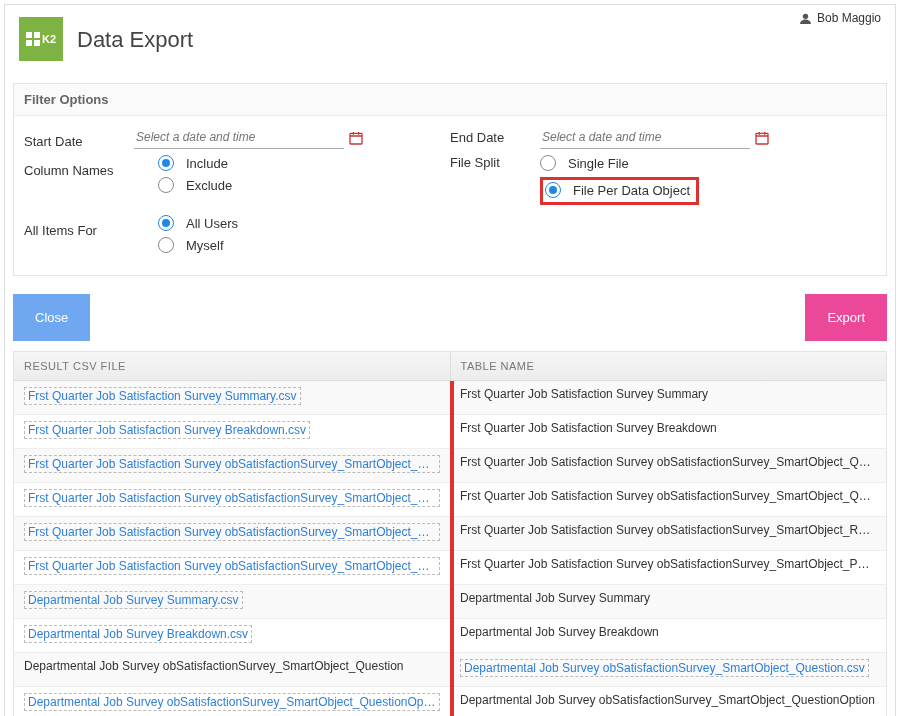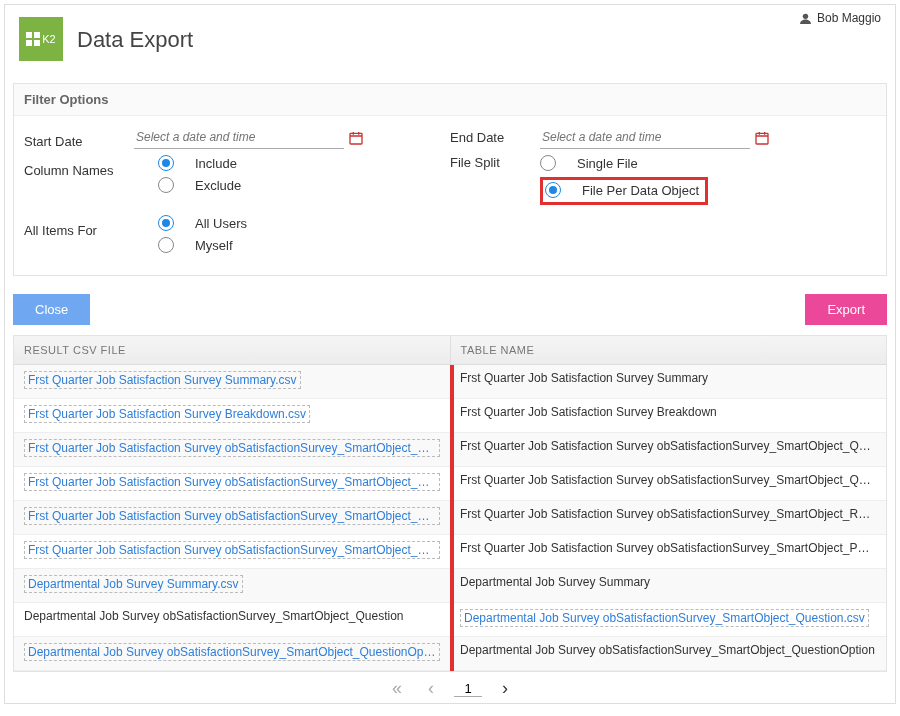--- a/index.html
+++ b/index.html
@@ -5,47 +5,47 @@
 * { box-sizing: border-box; margin: 0; padding: 0; font-family: Arial, Helvetica, sans-serif; }
 body { background: #fff; width: 900px; height: 716px; overflow: hidden; font-size: 13px; color: #333; }
 
 .page { border: 1px solid #ddd; margin: 4px; }
 
 
 .header { display: flex; align-items: flex-start; padding: 12px 14px 14px 14px; position: relative; }
 .logo { width: 44px; height: 44px; background: #7cb342; display: flex; align-items: center; justify-content: center; margin-right: 14px; }
 .logo-inner { display: grid; grid-template-columns: 6px 6px; grid-template-rows: 6px 6px; gap: 2px; }
 .logo-inner span { background: #fff; }
-.logo-text { color: #fff; font-size: 11px; font-weight: normal; margin-left: 2px; }
+.logo-text { color: #fff; font-size: 11px; font-weight: bold; margin-left: 2px; }
 .logo-wrap { display: flex; align-items: center; }
 .page-title { font-size: 22px; font-weight: 300; color: #444; margin-top: 10px; }
 .user-block { position: absolute; top: 6px; right: 14px; display: flex; align-items: center; gap: 5px; font-size: 12px; color: #333; }
 .subtitle { position: absolute; top: 30px; right: 14px; font-size: 13px; color: #333; }
 
 
 .panel { border: 1px solid #e3e3e3; margin: 8px; }
 .panel-title { background: #fafafa; padding: 8px 10px; font-weight: bold; font-size: 13px; color: #666; border-bottom: 1px solid #eee; }
 .filters { padding: 10px 10px 16px 10px; }
 .filter-row { display: flex; margin-bottom: 6px; }
 .filter-col { flex: 1; display: flex; align-items: center; }
 .filter-label { width: 110px; font-size: 13px; color: #333; flex-shrink: 0; margin-top: 8px; }
 .filter-label-end { width: 90px; font-size: 13px; color: #333; flex-shrink: 0; }
 .date-input { flex: 1; border: none; border-bottom: 1px solid #aaa; padding: 4px 2px; font-size: 12px; font-style: italic; color: #999; background: transparent; max-width: 210px; }
 .date-wrap { display: flex; align-items: center; max-width: 230px; flex: 1; }
 .cal-icon { width: 16px; height: 16px; margin-left: 4px; }
 .radio-group { display: flex; flex-direction: column; gap: 6px; padding-left: 24px; }
-.radio-item { display: flex; align-items: center; gap: 21px; font-size: 13px; cursor: pointer; }
+.radio-item { display: flex; align-items: center; gap: 12px; font-size: 13px; cursor: pointer; }
 .radio-outer { width: 16px; height: 16px; border: 1px solid #888; border-radius: 50%; display: flex; align-items: center; justify-content: center; }
 .radio-outer.on { border-color: #1e88e5; }
 .radio-inner { width: 8px; height: 8px; border-radius: 50%; background: #1e88e5; }
 .highlight-box { border: 3px solid #e03030; padding: 2px 6px 4px 2px; }
 
 
 .btnbar { display: flex; justify-content: space-between; padding: 10px 8px; }
-.btn { border: none; padding: 8px 22px; font-size: 13px; cursor: pointer; color: #fff; }
+.btn { border: none; padding: 16px 22px; font-size: 13px; cursor: pointer; color: #fff; }
 .btn-light { background: #6fa8f0; }
 .btn-primary { background: #ec4899; }
 
 
 .table-wrap { border: 1px solid #e3e3e3; margin: 0 8px; }
 .thead { display: flex; background: linear-gradient(#f5f5f5,#ececec); border-bottom: 1px solid #ddd; }
 .th { flex: 1; padding: 8px 10px; font-size: 11px; letter-spacing: 0.5px; color: #777; position: relative; }
 .th:first-child { border-right: 1px solid #ddd; }
 .trow { display: flex; border-bottom: 1px solid #eee; font-size: 12px; }
 .trow:nth-child(even) { background: #f9f9f9; }
@@ -211,20 +211,24 @@
         </div>
         <div class="trow">
           <div class="td"><span class="file-link">Frst Quarter Job Satisfaction Survey obSatisfactionSurvey_SmartObject_Participant.csv</span></div>
           <div class="td">Frst Quarter Job Satisfaction Survey obSatisfactionSurvey_SmartObject_Participant</div>
         </div>
         <div class="trow">
           <div class="td"><span class="file-link">Departmental Job Survey Summary.csv</span></div>
           <div class="td">Departmental Job Survey Summary</div>
         </div>
         <div class="trow">
+          <div class="td"><span class="file-link">Departmental Job Survey Breakdown.csv</span></div>
+          <div class="td">Departmental Job Survey Breakdown</div>
+        </div>
+        <div class="trow">
           <div class="td">Departmental Job Survey obSatisfactionSurvey_SmartObject_Question</div>
           <div class="td"><span class="file-link">Departmental Job Survey obSatisfactionSurvey_SmartObject_Question.csv</span></div>
         </div>
         <div class="trow">
           <div class="td"><span class="file-link">Departmental Job Survey obSatisfactionSurvey_SmartObject_QuestionOption.csv</span></div>
           <div class="td">Departmental Job Survey obSatisfactionSurvey_SmartObject_QuestionOption</div>
         </div>
       </div>
   </div>
 

